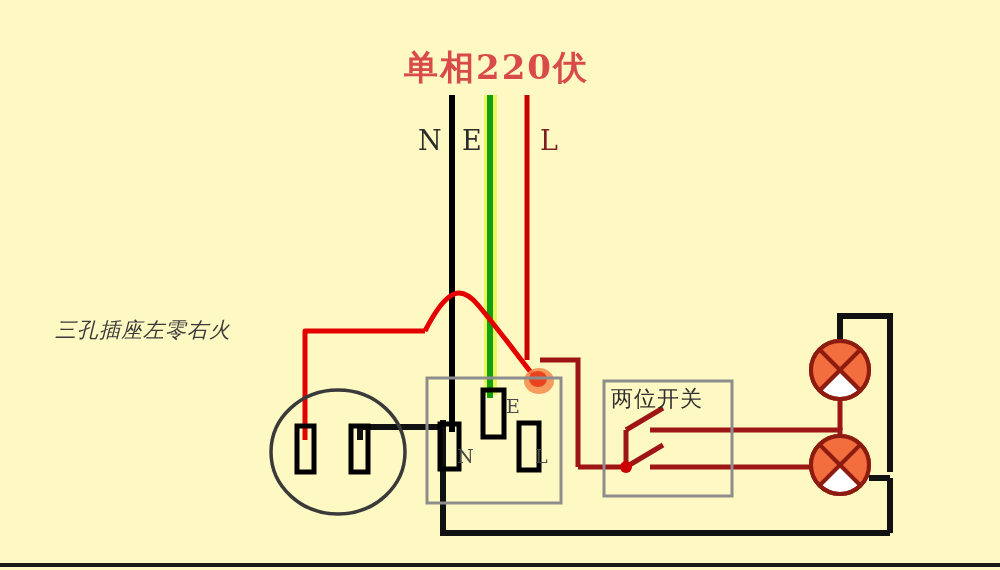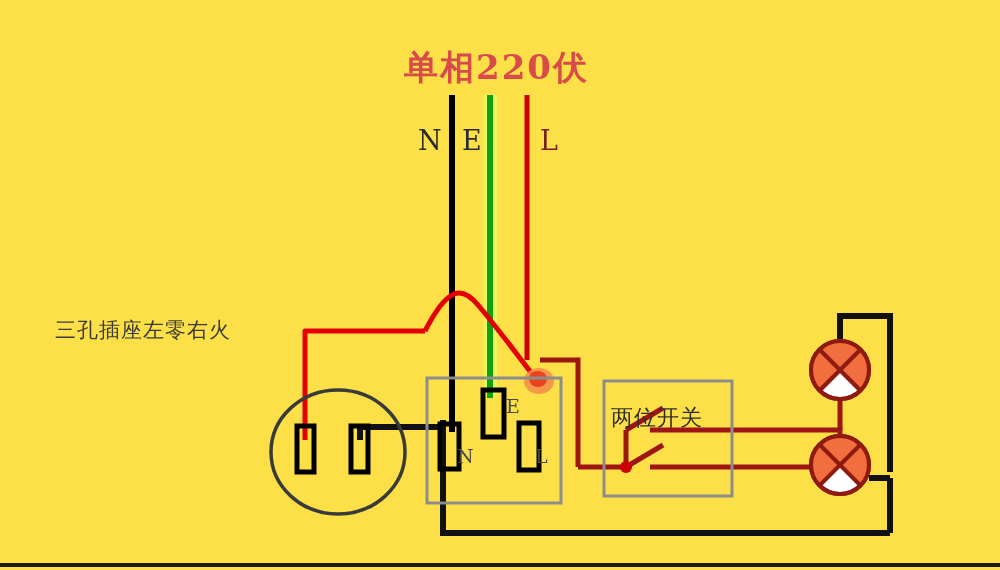--- a/index.html
+++ b/index.html
@@ -1,38 +1,38 @@
 <!DOCTYPE html>
 <html><head>
 <meta charset="utf-8">
 <style>
   html,body{margin:0;padding:0;background:#ffffff;}
   body{width:1000px;height:570px;overflow:hidden;
        font-family:"DejaVu Sans","Liberation Sans",sans-serif;}
-  #stage{position:relative;width:1000px;height:570px;background:#fde047;}
+  #stage{position:relative;width:1000px;height:570px;background:#fef9c3;}
   #stage svg{position:absolute;left:0;top:0;}
   .lbl{position:absolute;white-space:nowrap;line-height:1;}
   #title{font-family:"DejaVu Serif","Liberation Serif",serif;
          font-size:34px;font-weight:700;color:#d94a4a;
          letter-spacing:2px;left:404px;top:50px;}
   .plab{font-family:"DejaVu Serif","Liberation Serif",serif;font-size:27px;}
   #lab-N{left:418px;top:127px;color:#2b2b2b;}
   #lab-E{left:462px;top:127px;color:#2b2b2b;}
   #lab-L{left:540px;top:127px;color:#7a1f1f;}
   .note{font-family:"DejaVu Serif","Liberation Serif",serif;
-        font-size:21px;color:#3a3a3a;letter-spacing:1px;}
+        font-size:21px;color:#3a3a3a;letter-spacing:1px;font-style:italic;}
   #note1{left:55px;top:320px;}
   #note2{left:55px;top:355px;}
   .tlab{font-family:"DejaVu Serif","Liberation Serif",serif;
         font-size:19px;color:#4a4a4a;}
   #t-N{left:457px;top:447px;}
   #t-E{left:506px;top:397px;}
   #t-L{left:535px;top:447px;}
   #sw-title{left:611px;top:388px;font-family:"DejaVu Serif","Liberation Serif",serif;
-            font-size:22px;color:#2e2e2e;letter-spacing:1px;margin-top:19px;}
+            font-size:22px;color:#2e2e2e;letter-spacing:1px;}
   #bottombar{position:absolute;left:0;top:563px;width:1000px;height:4px;
              background:#1a1a1a;}
 </style>
 </head>
 <body>
 
 <div id="stage">
 
   <svg width="1000" height="570" viewBox="0 0 1000 570">
 

